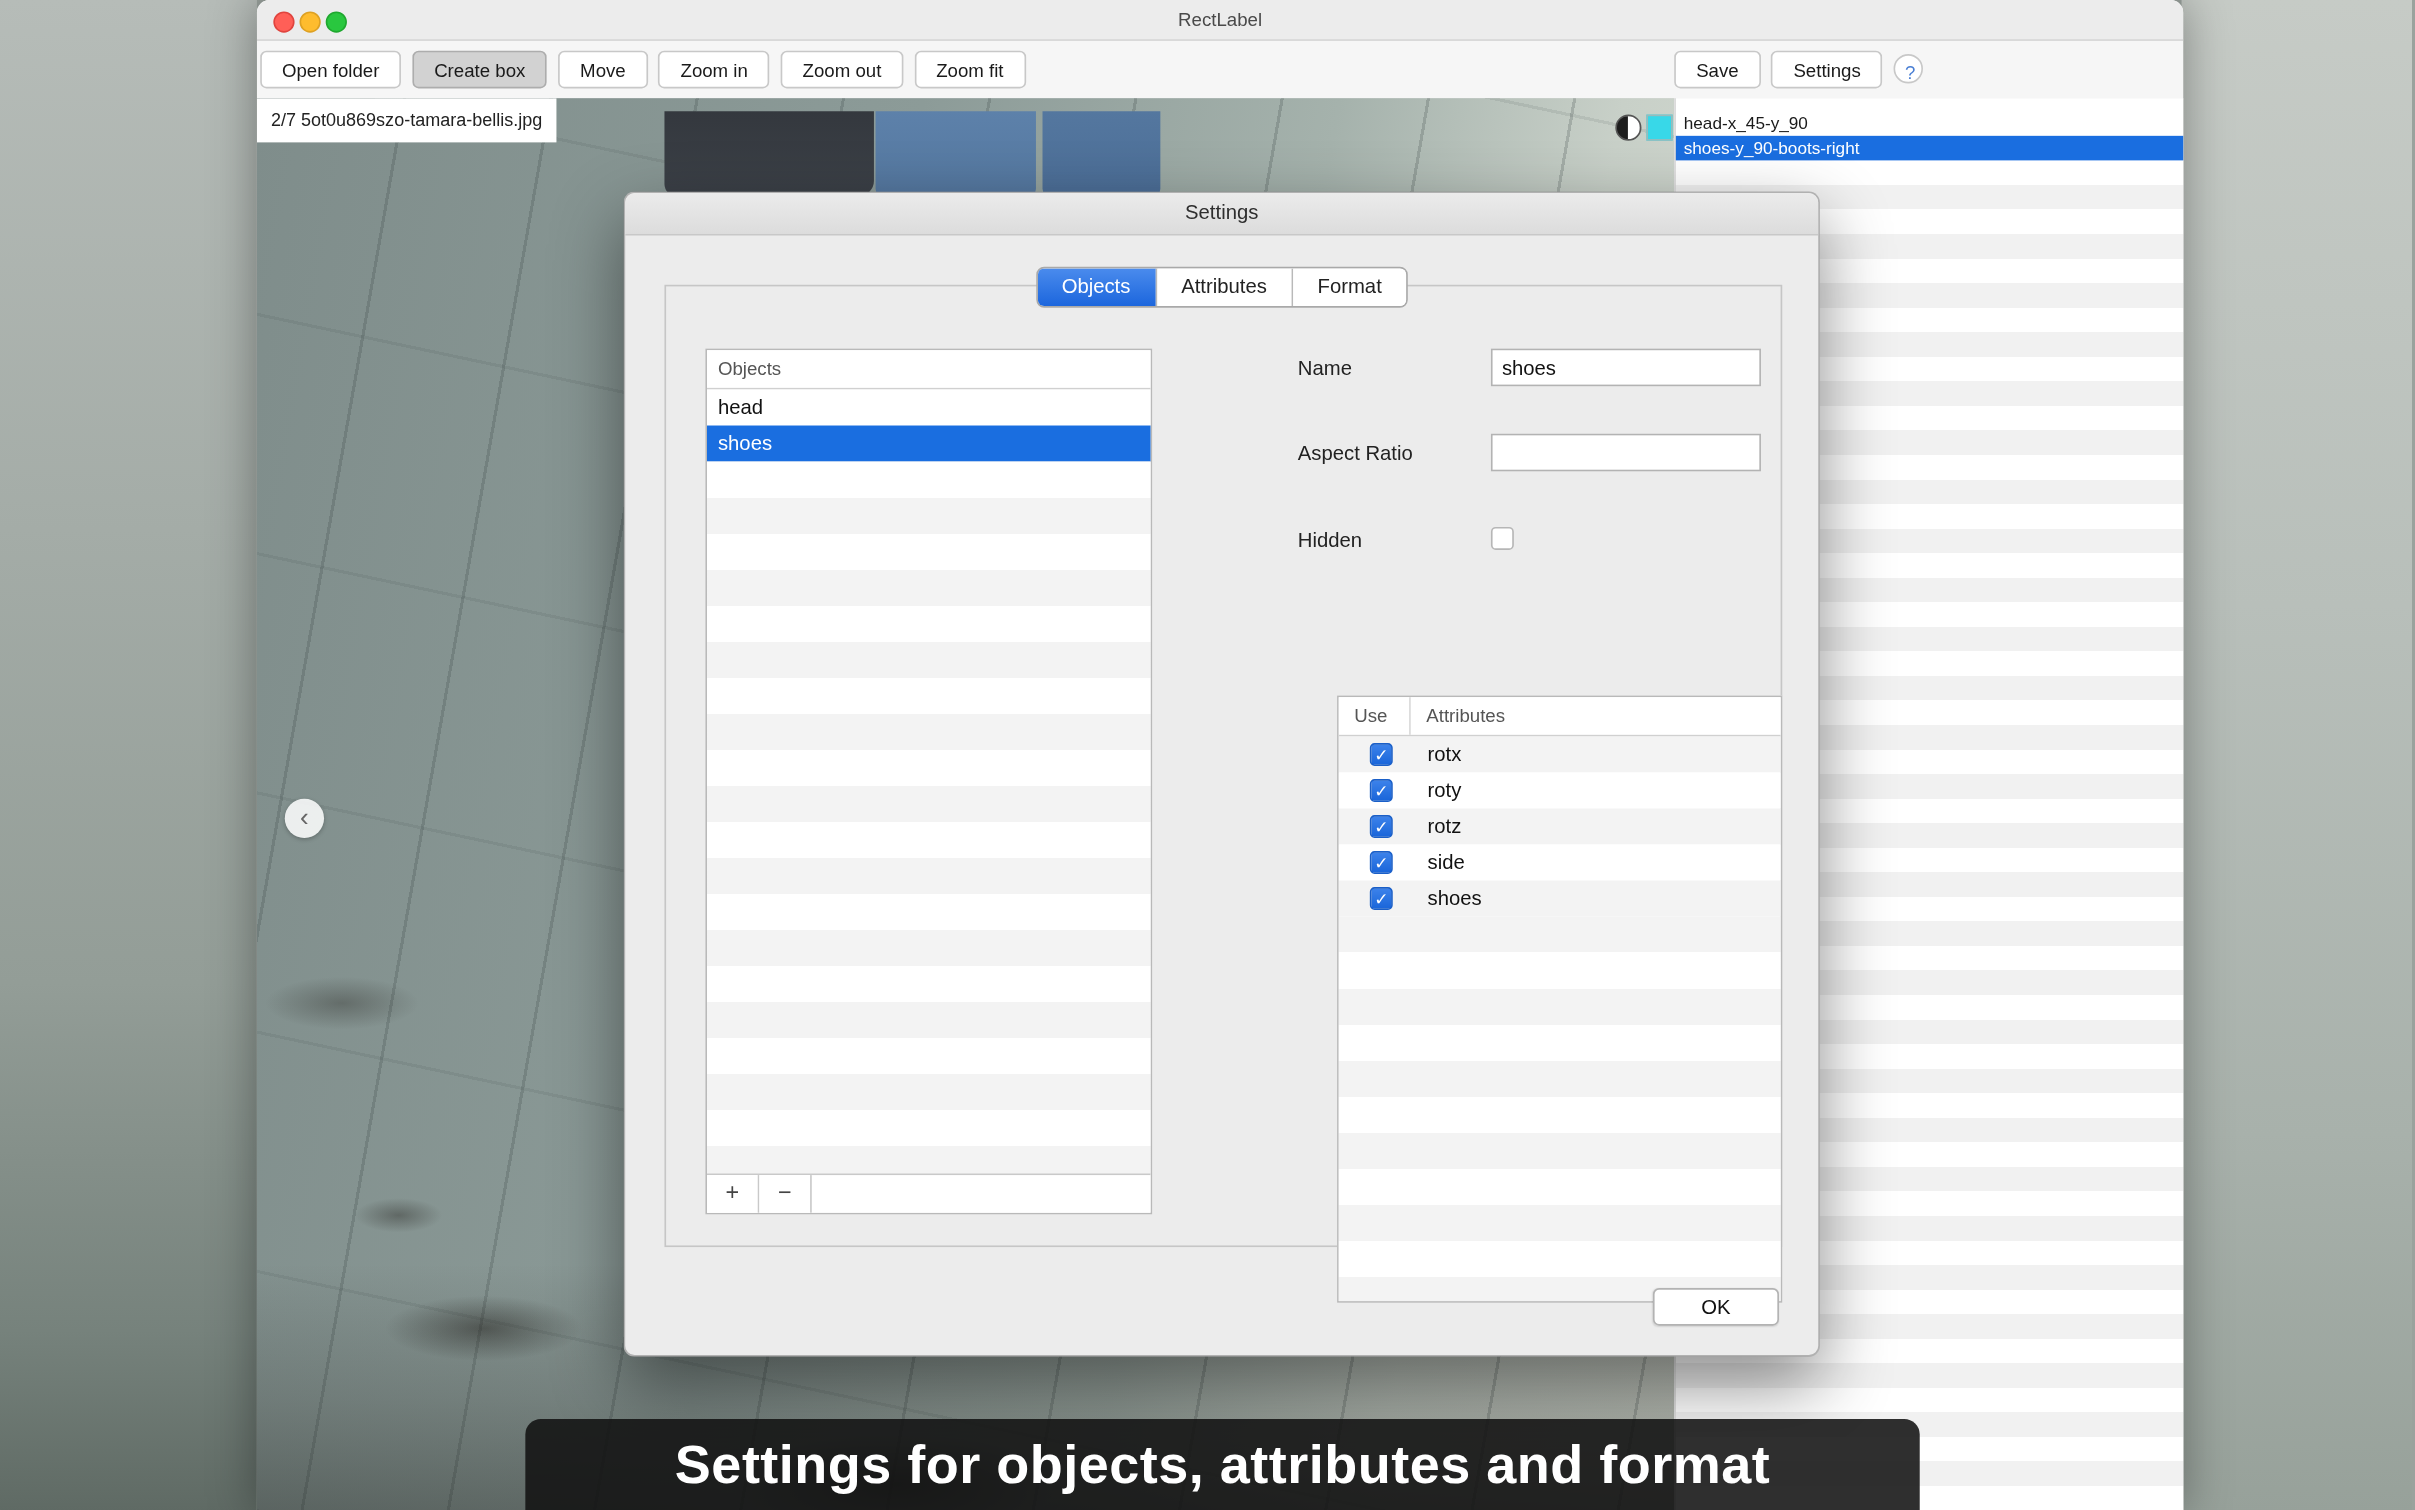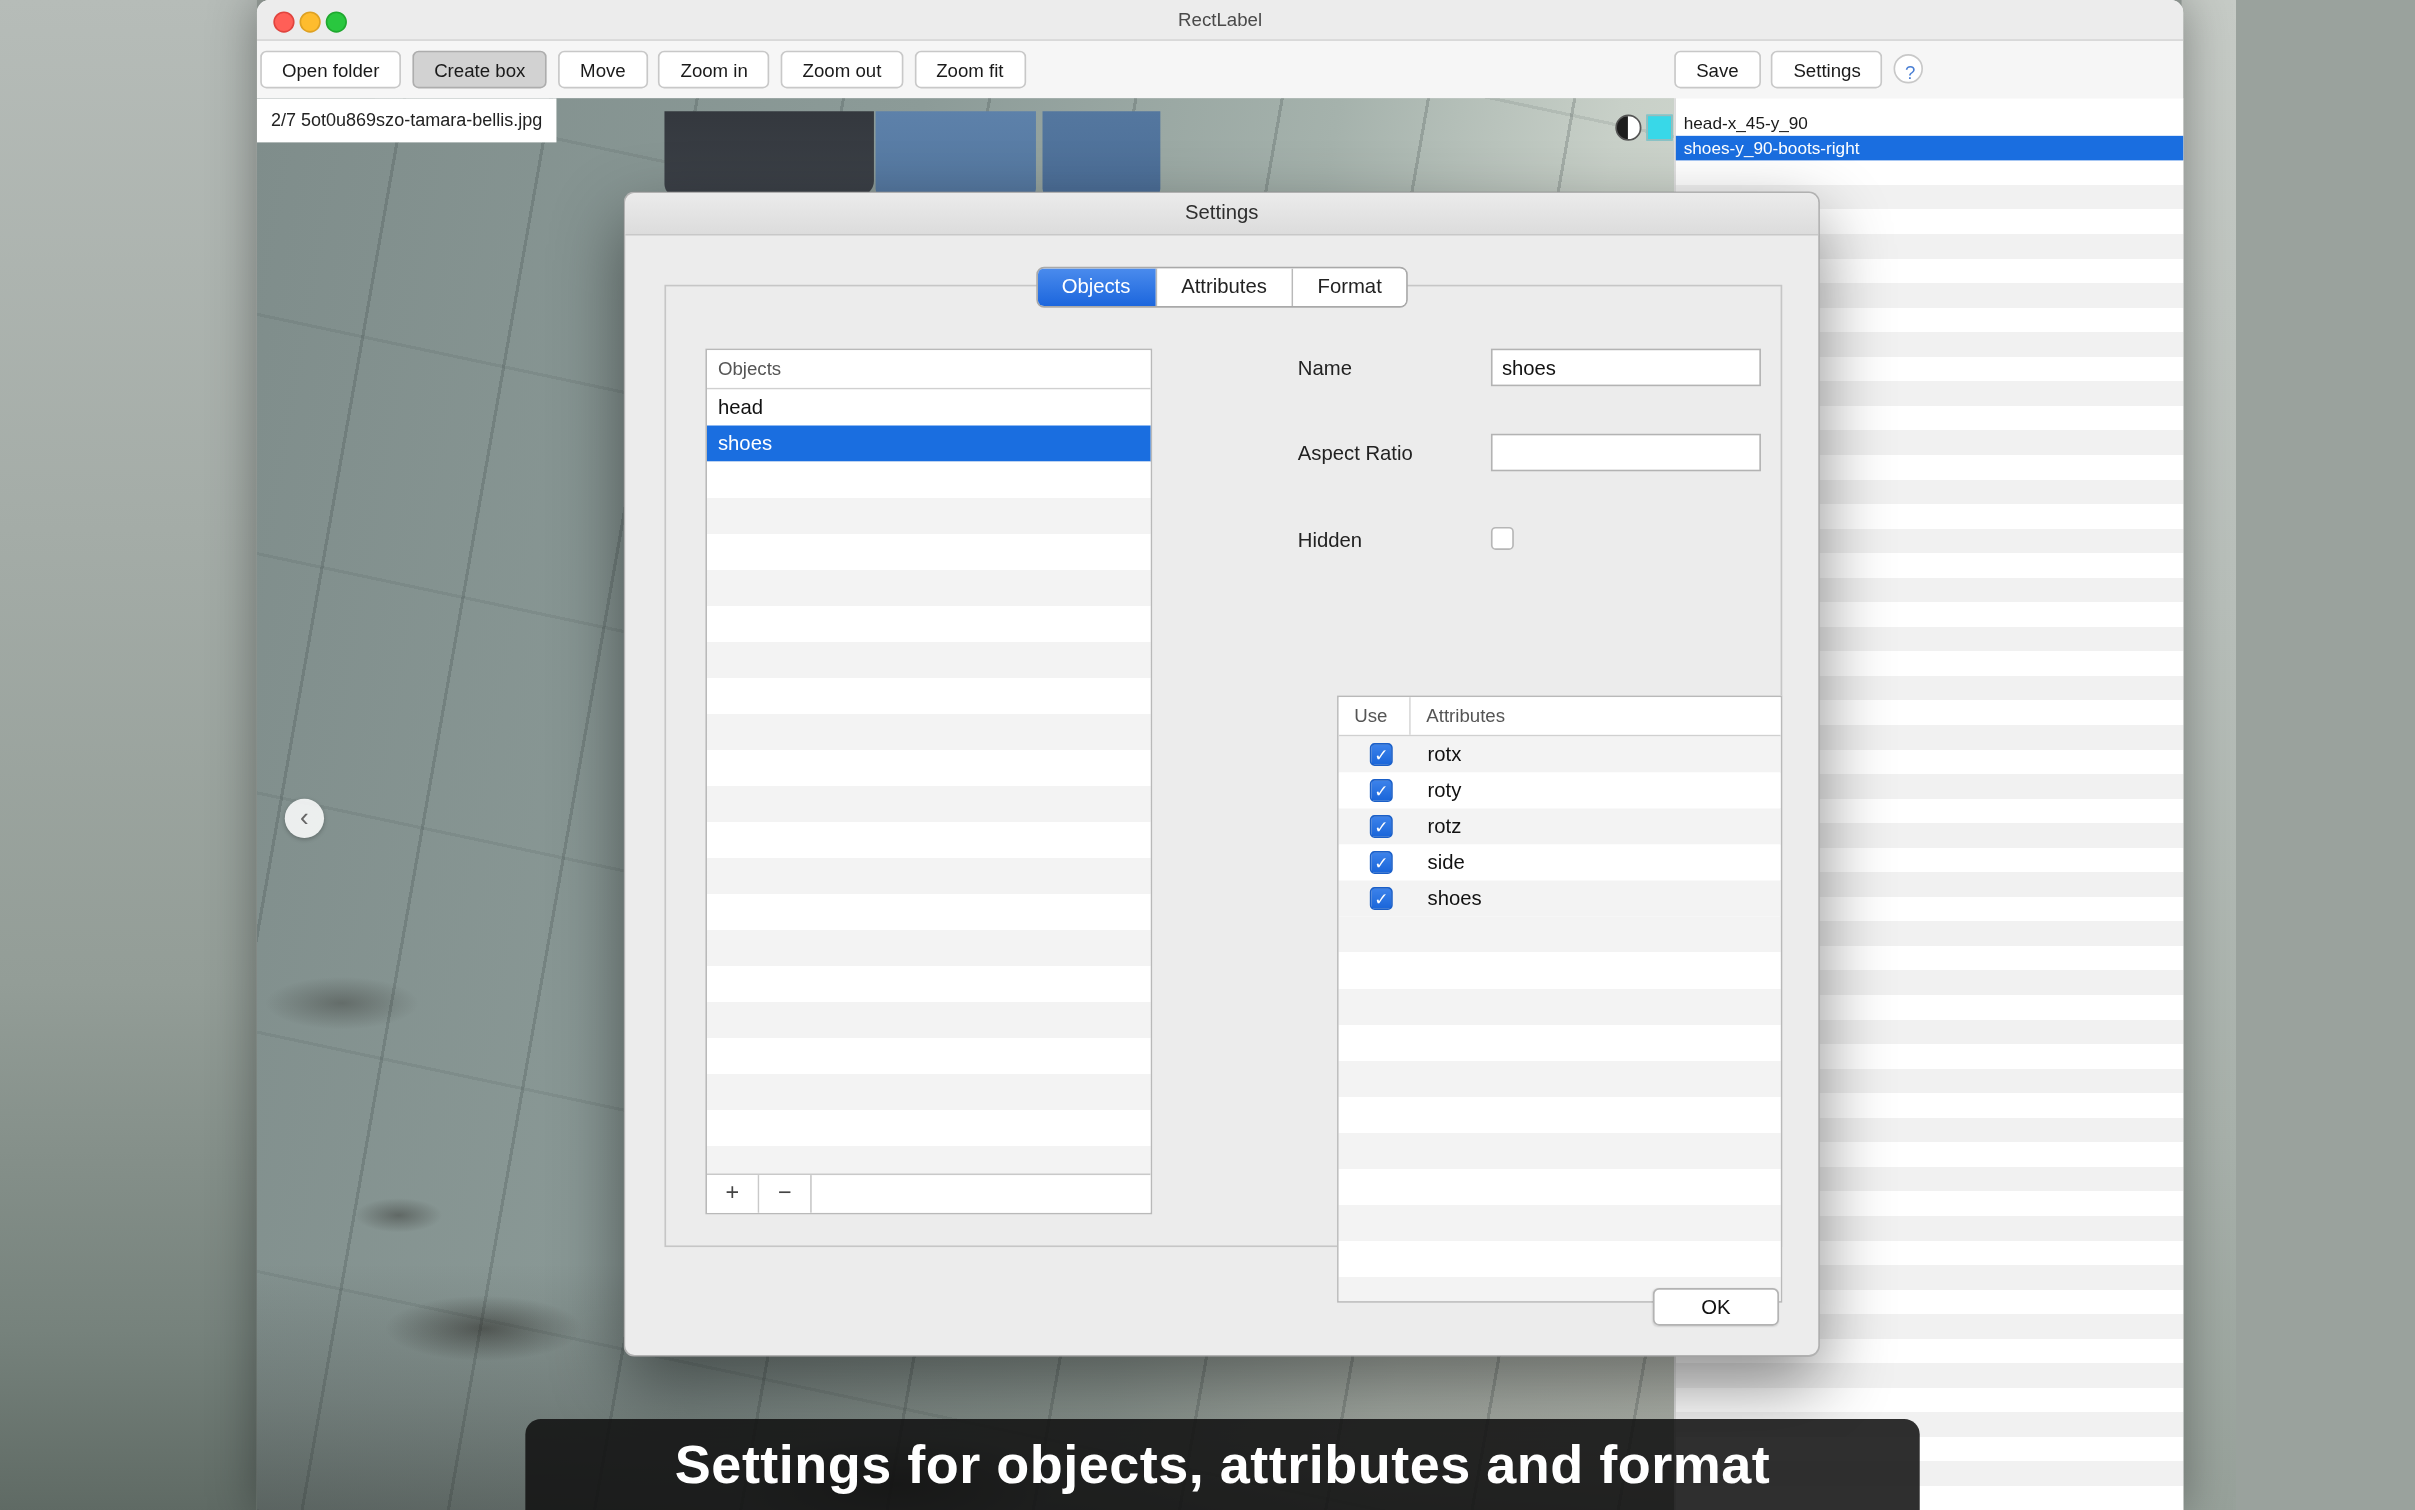--- a/index.html
+++ b/index.html
@@ -1,16 +1,16 @@
 <!DOCTYPE html>
 <html style="font-size:15px"><head>
 <meta charset="utf-8">
 <style>
   html,body{margin:0;padding:0;background:#9aa29d;}
-  #viewport{position:relative;width:2236px;height:1510px;overflow:hidden;background:#9aa29d;}
+  #viewport{position:relative;width:2412px;height:1510px;overflow:hidden;background:#9aa29d;}
   #stage{position:absolute;left:0;top:0;width:1476px;height:924px;transform:scale(1.63659);transform-origin:0 0;
          font-family:"Liberation Sans","DejaVu Sans",sans-serif;color:#222;}
 
   
   .bg-strip{position:absolute;top:0;height:924px;}
   .bg-left{left:0;width:157px;background:linear-gradient(to bottom,#b6bcb8 0%,#a4aca7 35%,#939d97 65%,#76827c 88%,#5f6a64 100%);}
   .bg-right{left:1333px;width:143px;background:linear-gradient(to bottom,#c6cbc6 0%,#b8bfba 40%,#a8b1ab 75%,#97a19a 100%);}
 
   
   .window{position:absolute;left:157px;top:0;width:1177px;height:924px;background:#fff;

